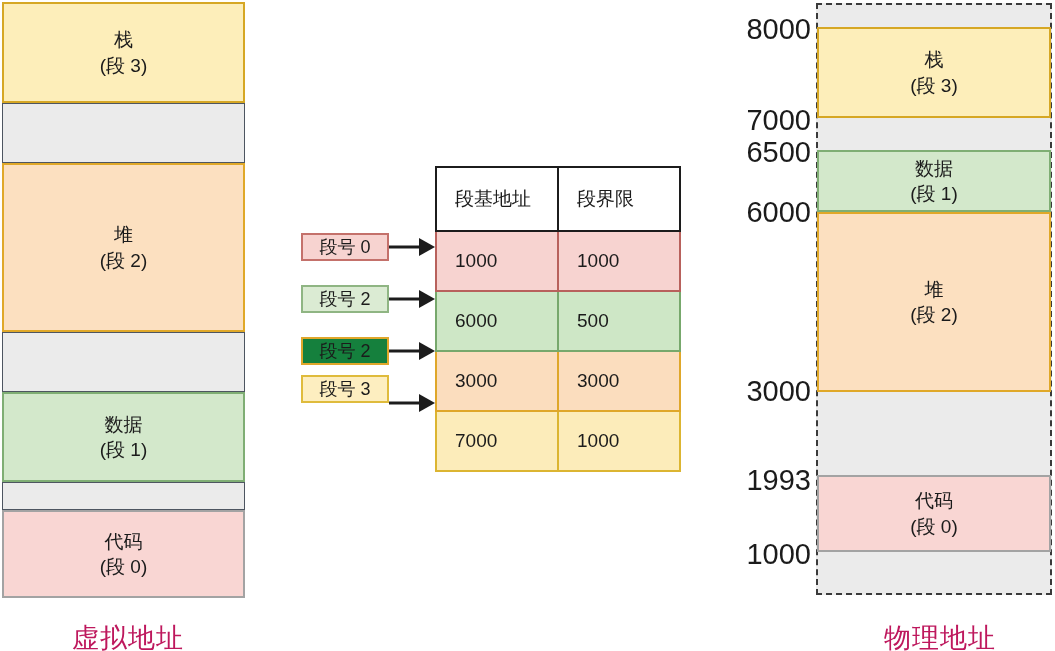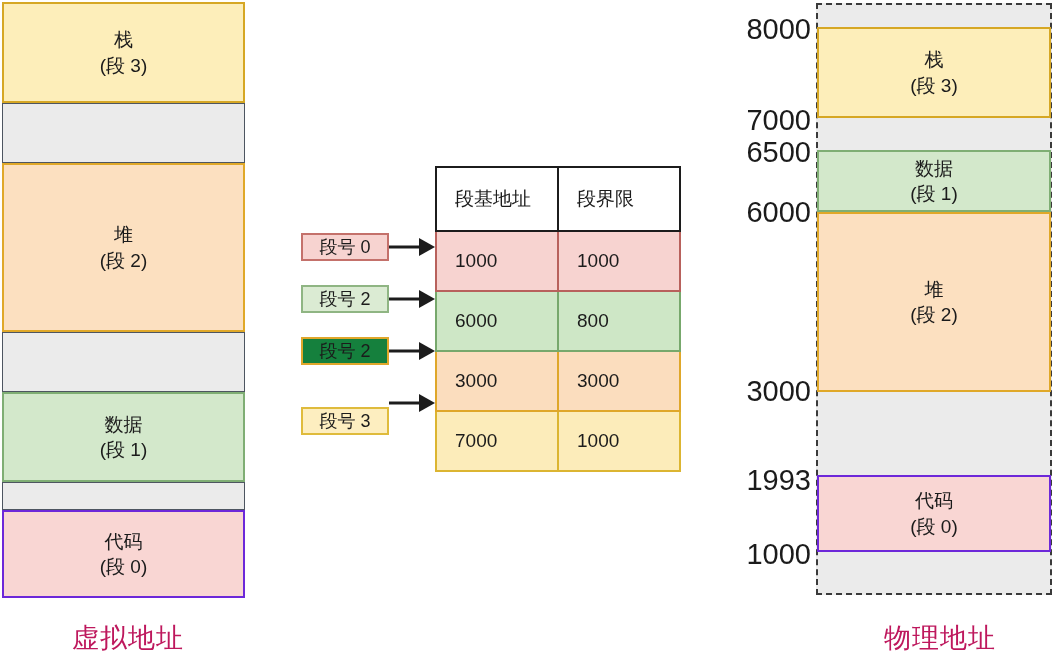--- a/index.html
+++ b/index.html
@@ -31,21 +31,21 @@
     font-size: 19px;
     color: #1b1b1b;
     white-space: nowrap;
   }
   .blk .l1, .blk .l2 { display: block; }
 
   
   .c-stack  { background: #fdeeba; border: 2px solid #d6a724; }
   .c-heap   { background: #fce0c0; border: 2px solid #e0a828; }
   .c-data   { background: #d3e8cb; border: 2px solid #7fae74; }
-  .c-code   { background: #f9d6d3; border: 2px solid #6d28d9; }
+  .c-code   { background: #f9d6d3; border: 2px solid #a3a3a3; }
   .c-gap    { background: #ebebeb; border: 1px solid #4d5560; }
 
   
   #virtual-col {
     position: absolute;
     left: 2px; top: 2px;
     width: 243px; height: 596px;
     box-sizing: border-box;
     background: #ffffff;
   }
@@ -171,21 +171,21 @@
 
   <div class="segnum s0" style="left:301px; top:233px;">
     <span>段号 0</span>
   </div>
   <div class="segnum s1" style="left:301px; top:285px;">
     <span>段号 2</span>
   </div>
   <div class="segnum s2" style="left:301px; top:337px;">
     <span>段号 2</span>
   </div>
-  <div class="segnum s3" style="left:301px; top:407px;">
+  <div class="segnum s3" style="left:301px; top:375px;">
     <span>段号 3</span>
   </div>
 
   <svg class="arrow" style="left:389px; top:236px;" width="48" height="24" viewBox="0 0 48 24">
     <line x1="0" y1="11" x2="32" y2="11" stroke="#1c1c1c" stroke-width="3"></line>
     <polygon points="30,2 46,11 30,20" fill="#1c1c1c"></polygon>
   </svg>
   <svg class="arrow" style="left:389px; top:288px;" width="48" height="24" viewBox="0 0 48 24">
     <line x1="0" y1="11" x2="32" y2="11" stroke="#1c1c1c" stroke-width="3"></line>
     <polygon points="30,2 46,11 30,20" fill="#1c1c1c"></polygon>
@@ -206,21 +206,21 @@
         <th>段界限</th>
       </tr>
     </thead>
     <tbody>
       <tr class="r0">
         <td>1000</td>
         <td>1000</td>
       </tr>
       <tr class="r1">
         <td>6000</td>
-        <td>800</td>
+        <td>500</td>
       </tr>
       <tr class="r2">
         <td>3000</td>
         <td>3000</td>
       </tr>
       <tr class="r3">
         <td>7000</td>
         <td>1000</td>
       </tr>
     </tbody>

